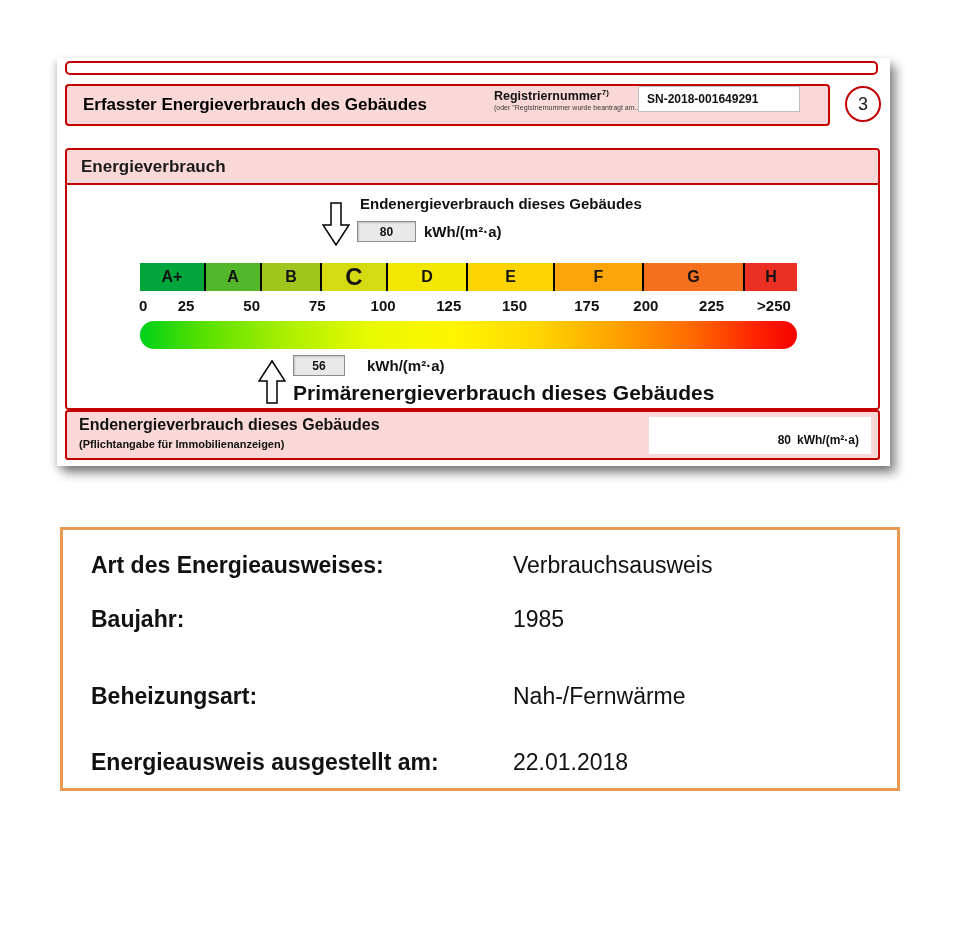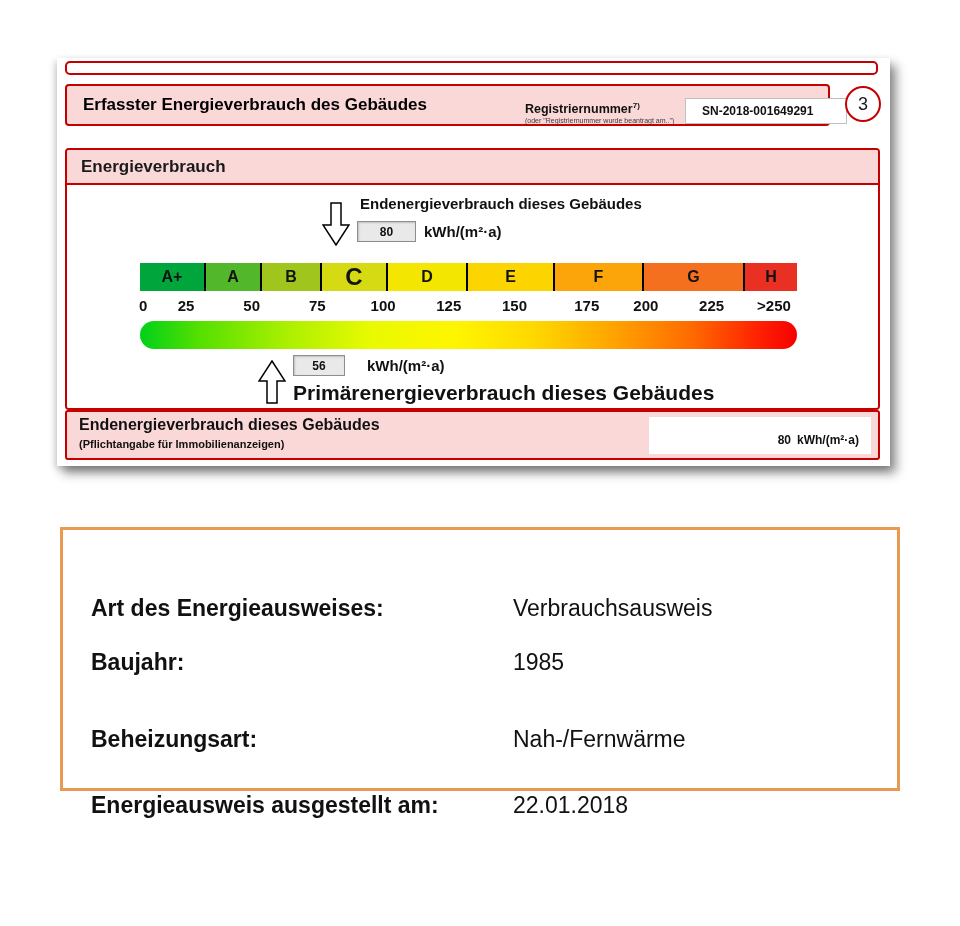--- a/index.html
+++ b/index.html
@@ -7,27 +7,27 @@
         font-family:"Liberation Sans",sans-serif;color:#111;}
 
   
   .doc{position:absolute;left:57px;top:58px;width:833px;height:408px;background:#fff;
        overflow:hidden;box-shadow:6px 7px 10px rgba(0,0,0,.45),-2px 3px 7px rgba(0,0,0,.18);}
   .prev-box{position:absolute;left:8px;top:3px;width:813px;height:14px;background:#fff;
             border:2px solid #c40000;border-radius:5px;box-sizing:border-box;}
   .header-bar{position:absolute;left:8px;top:26px;width:765px;height:42px;background:#fbd8d8;
               border:2px solid #c40000;border-radius:4px;box-sizing:border-box;}
   .header-title{position:absolute;left:16px;top:9px;font-size:17px;font-weight:bold;color:#000000;white-space:nowrap;}
-  .reg-group{position:absolute;left:458px;top:0;height:100%;display:flex;align-items:flex-end;gap:16px;}
+  .reg-group{position:absolute;left:427px;top:0;height:100%;display:flex;align-items:flex-start;}
   .reg-labels{width:144px;}
   .reg-label{font-size:12.5px;font-weight:bold;line-height:13px;white-space:nowrap;}
   .reg-label sup{font-size:8px;}
   .reg-note{font-size:7px;color:#3a3a3a;margin-top:1px;white-space:nowrap;}
   .reg-value{width:162px;height:26px;background:#fff;border:1px solid #c0c0c0;box-sizing:border-box;
-             font-size:12px;font-weight:bold;line-height:24px;padding-left:16px;white-space:nowrap;}
+             font-size:12px;font-weight:bold;line-height:24px;padding-left:8px;white-space:nowrap;}
   .page-circle{position:absolute;left:788px;top:28px;width:36px;height:36px;border:2px solid #c40000;
                border-radius:50%;background:#fff;box-sizing:border-box;display:flex;align-items:center;
                justify-content:center;font-size:18px;color:#1a1a1a;}
 
   
   .panel{position:absolute;left:8px;top:90px;width:815px;height:262px;border:2px solid #c40000;
          border-radius:4px;background:#fff;box-sizing:border-box;overflow:hidden;}
   .panel-header{height:33px;background:#fbd8d8;border-bottom:2px solid #c40000;display:flex;
                 align-items:center;padding-left:14px;font-size:17px;font-weight:bold;color:#1a1a1a;}
   .panel-body{position:relative;height:223px;background:#fff;}
@@ -64,21 +64,21 @@
               border:2px solid #c40000;border-radius:3px;box-sizing:border-box;}
   .foot-title{position:absolute;left:12px;top:4px;font-size:16px;font-weight:bold;white-space:nowrap;}
   .foot-sub{position:absolute;left:12px;top:26px;font-size:11px;font-weight:bold;white-space:nowrap;}
   .foot-valbox{position:absolute;right:7px;top:5px;width:222px;height:37px;background:#fff;
                display:flex;align-items:flex-end;justify-content:flex-end;box-sizing:border-box;
                padding:0 12px 7px 0;gap:6px;font-size:12px;font-weight:bold;}
 
   
   .info-box{position:absolute;left:60px;top:527px;width:840px;height:264px;border:3px solid #e89a50;
             background:#fff;box-sizing:border-box;}
-  .info-row{position:absolute;left:28px;right:10px;height:30px;margin-top:43px;}
+  .info-row{position:absolute;left:28px;right:10px;height:30px;}
   .info-row .lbl{position:absolute;left:0;top:0;font-size:23px;font-weight:bold;white-space:nowrap;}
   .info-row .val{position:absolute;left:422px;top:0;font-size:23px;white-space:nowrap;}
   .row-0{top:22px;} .row-1{top:76px;} .row-2{top:153px;} .row-3{top:219px;}
 </style>
 </head>
 <body>
 
 <div class="page">
 
   <div class="doc">

